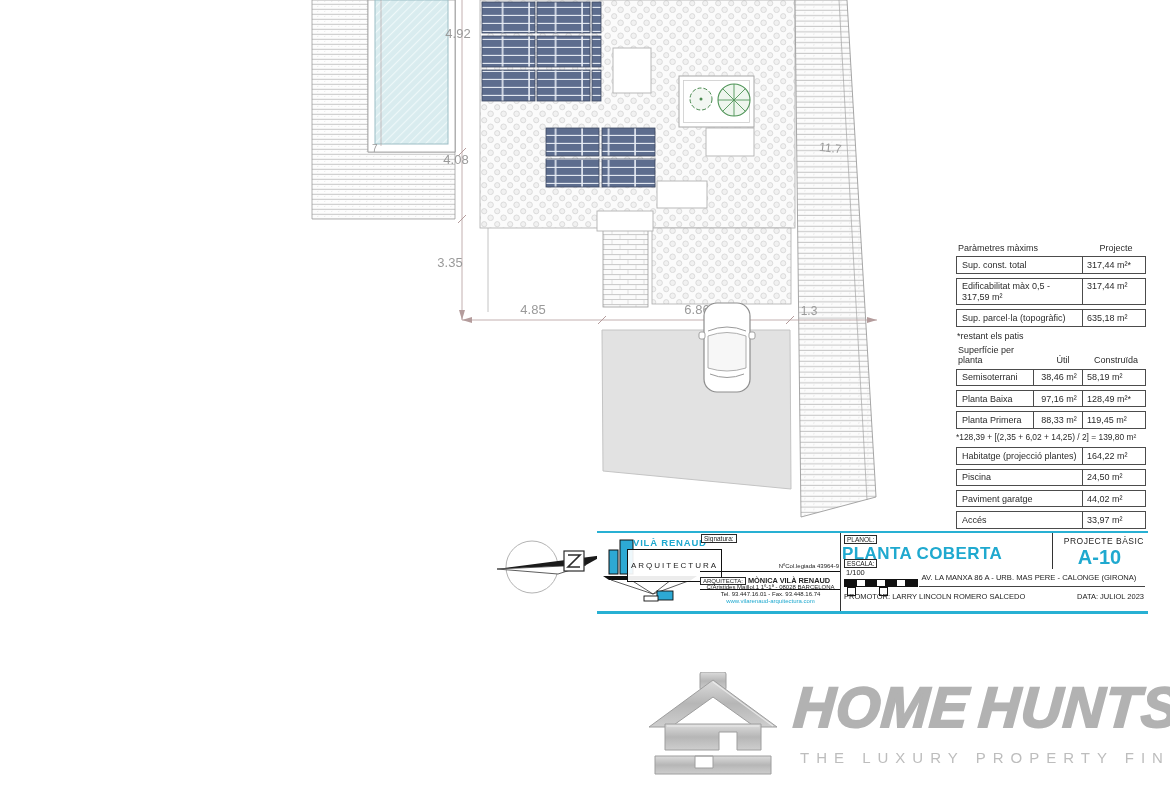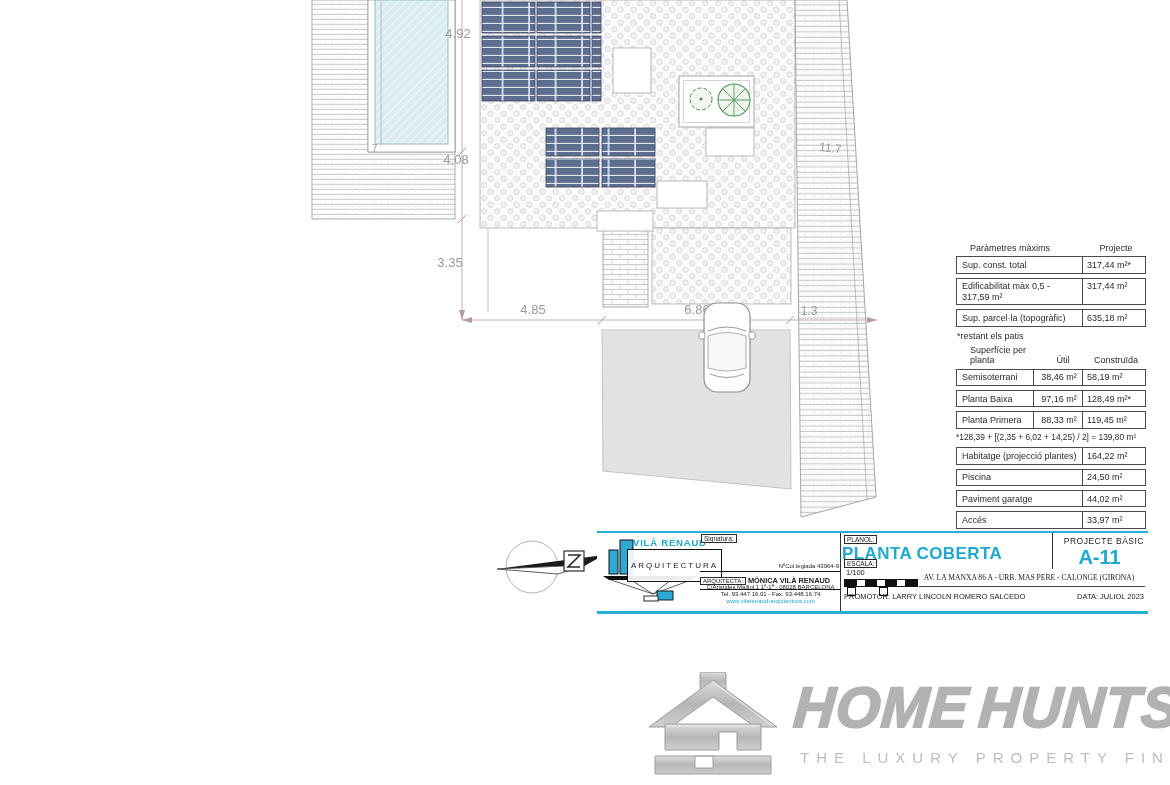--- a/index.html
+++ b/index.html
@@ -2,21 +2,21 @@
 <html><head>
 <meta charset="utf-8">
 <style>
   html,body{margin:0;padding:0;background:#ffffff;}
   #stage{position:relative;width:1170px;height:785px;background:#fff;overflow:hidden;
          font-family:"Liberation Sans",sans-serif;color:#222;}
   .abs{position:absolute;}
   
   #tables{left:956px;top:243px;width:190px;font-size:9px;line-height:1.15;color:#2b2b2b;}
   .thead{display:flex;align-items:flex-end;margin:0 0 3px 2px;}
-  .thead .hl{flex:1;margin-left:12px;}
+  .thead .hl{flex:1;}
   .thead .hv{width:60px;text-align:center;}
   .thead .hu{width:46px;text-align:center;}
   .trow{display:flex;border:1px solid #4c4c4c;margin-bottom:4px;background:#fff;}
   .trow .lab{flex:1;padding:2.5px 3px 2.5px 5px;border-right:1px solid #4c4c4c;}
   .trow .val{width:56px;padding:2.5px 2px 2.5px 4px;}
   .trow .u{width:42px;padding:2.5px 2px 2.5px 4px;border-right:1px solid #4c4c4c;text-align:center;}
   .fnote{margin:1px 0 4px 1px;}
   .formula{font-size:8.4px;margin:1px 0 5px 0;}
   
   #titleblock{left:597px;top:531px;width:551px;height:78px;border-top:2px solid #28b0d3;
@@ -37,21 +37,21 @@
   #arch-tel{top:58px;}
   #arch-web{left:103px;top:65px;width:141px;text-align:center;font-size:6px;}
   #mid-div{left:243px;top:0;height:78px;border-left:1px solid #333;}
   #planol-box{left:247px;top:2px;}
   #plan-name{left:245px;top:11px;font-size:17px;font-weight:bold;letter-spacing:.4px;}
   #escala-box{left:247px;top:26px;}
   #scale-val{left:249px;top:35px;font-size:7.5px;}
   #scale-bar{left:247px;top:46px;width:72px;height:6px;border:1px solid #111;
              background:repeating-linear-gradient(90deg,#111 0 12px,#fff 12px 20px);}
   .scale-tick{width:7px;height:7px;border:1px solid #111;background:#fff;top:54px;}
-  #site-addr{left:316px;top:40px;width:232px;text-align:center;font-size:7.6px;white-space:nowrap;font-family:Liberation Serif, serif;}
+  #site-addr{left:316px;top:40px;width:232px;text-align:center;font-size:7.6px;white-space:nowrap;}
   #addr-rule{left:322px;top:53px;width:226px;border-top:1px solid #444;}
   #promoter{left:247px;top:59px;font-size:7.5px;white-space:nowrap;}
   #tb-date{right:4px;top:59px;font-size:7.5px;}
   #right-div{left:455px;top:0;height:36px;border-left:1px solid #333;}
   #proj-type{left:458px;right:4px;top:3px;text-align:right;font-size:8.5px;letter-spacing:.5px;}
   #sheet-no{left:458px;right:4px;top:13px;text-align:center;font-size:20px;font-weight:bold;}
   
   #watermark{left:642px;top:666px;width:560px;height:119px;}
   #wm-text{left:152px;top:8px;font-size:57px;font-weight:bold;font-style:italic;
            color:#b2b2b2;-webkit-text-stroke:2px #b2b2b2;letter-spacing:1px;
@@ -304,21 +304,21 @@
     <div class="abs scale-tick" style="left:250px;"></div>
     <div class="abs scale-tick" style="left:282px;"></div>
 
     <div class="abs" id="site-addr">AV. LA MANXA 86 A - URB. MAS PERE - CALONGE (GIRONA)</div>
     <div class="abs" id="addr-rule"></div>
     <div class="abs" id="promoter">PROMOTOR: LARRY LINCOLN ROMERO SALCEDO</div>
     <div class="abs" id="tb-date">DATA: JULIOL 2023</div>
 
     <div class="abs" id="right-div"></div>
     <div class="abs" id="proj-type">PROJECTE BÀSIC</div>
-    <div class="abs cy" id="sheet-no">A-11</div>
+    <div class="abs cy" id="sheet-no">A-10</div>
   </div>
 
   <div class="abs" id="watermark">
     <svg class="abs" style="left:0;top:6px;" width="142" height="110" viewBox="0 0 140 110">
       <defs>
         <linearGradient id="silver" x1="0" y1="0" x2="0" y2="1">
           <stop offset="0" stop-color="#dcdcdc"></stop>
           <stop offset="0.5" stop-color="#b6b6b6"></stop>
           <stop offset="1" stop-color="#cecece"></stop>
         </linearGradient>

